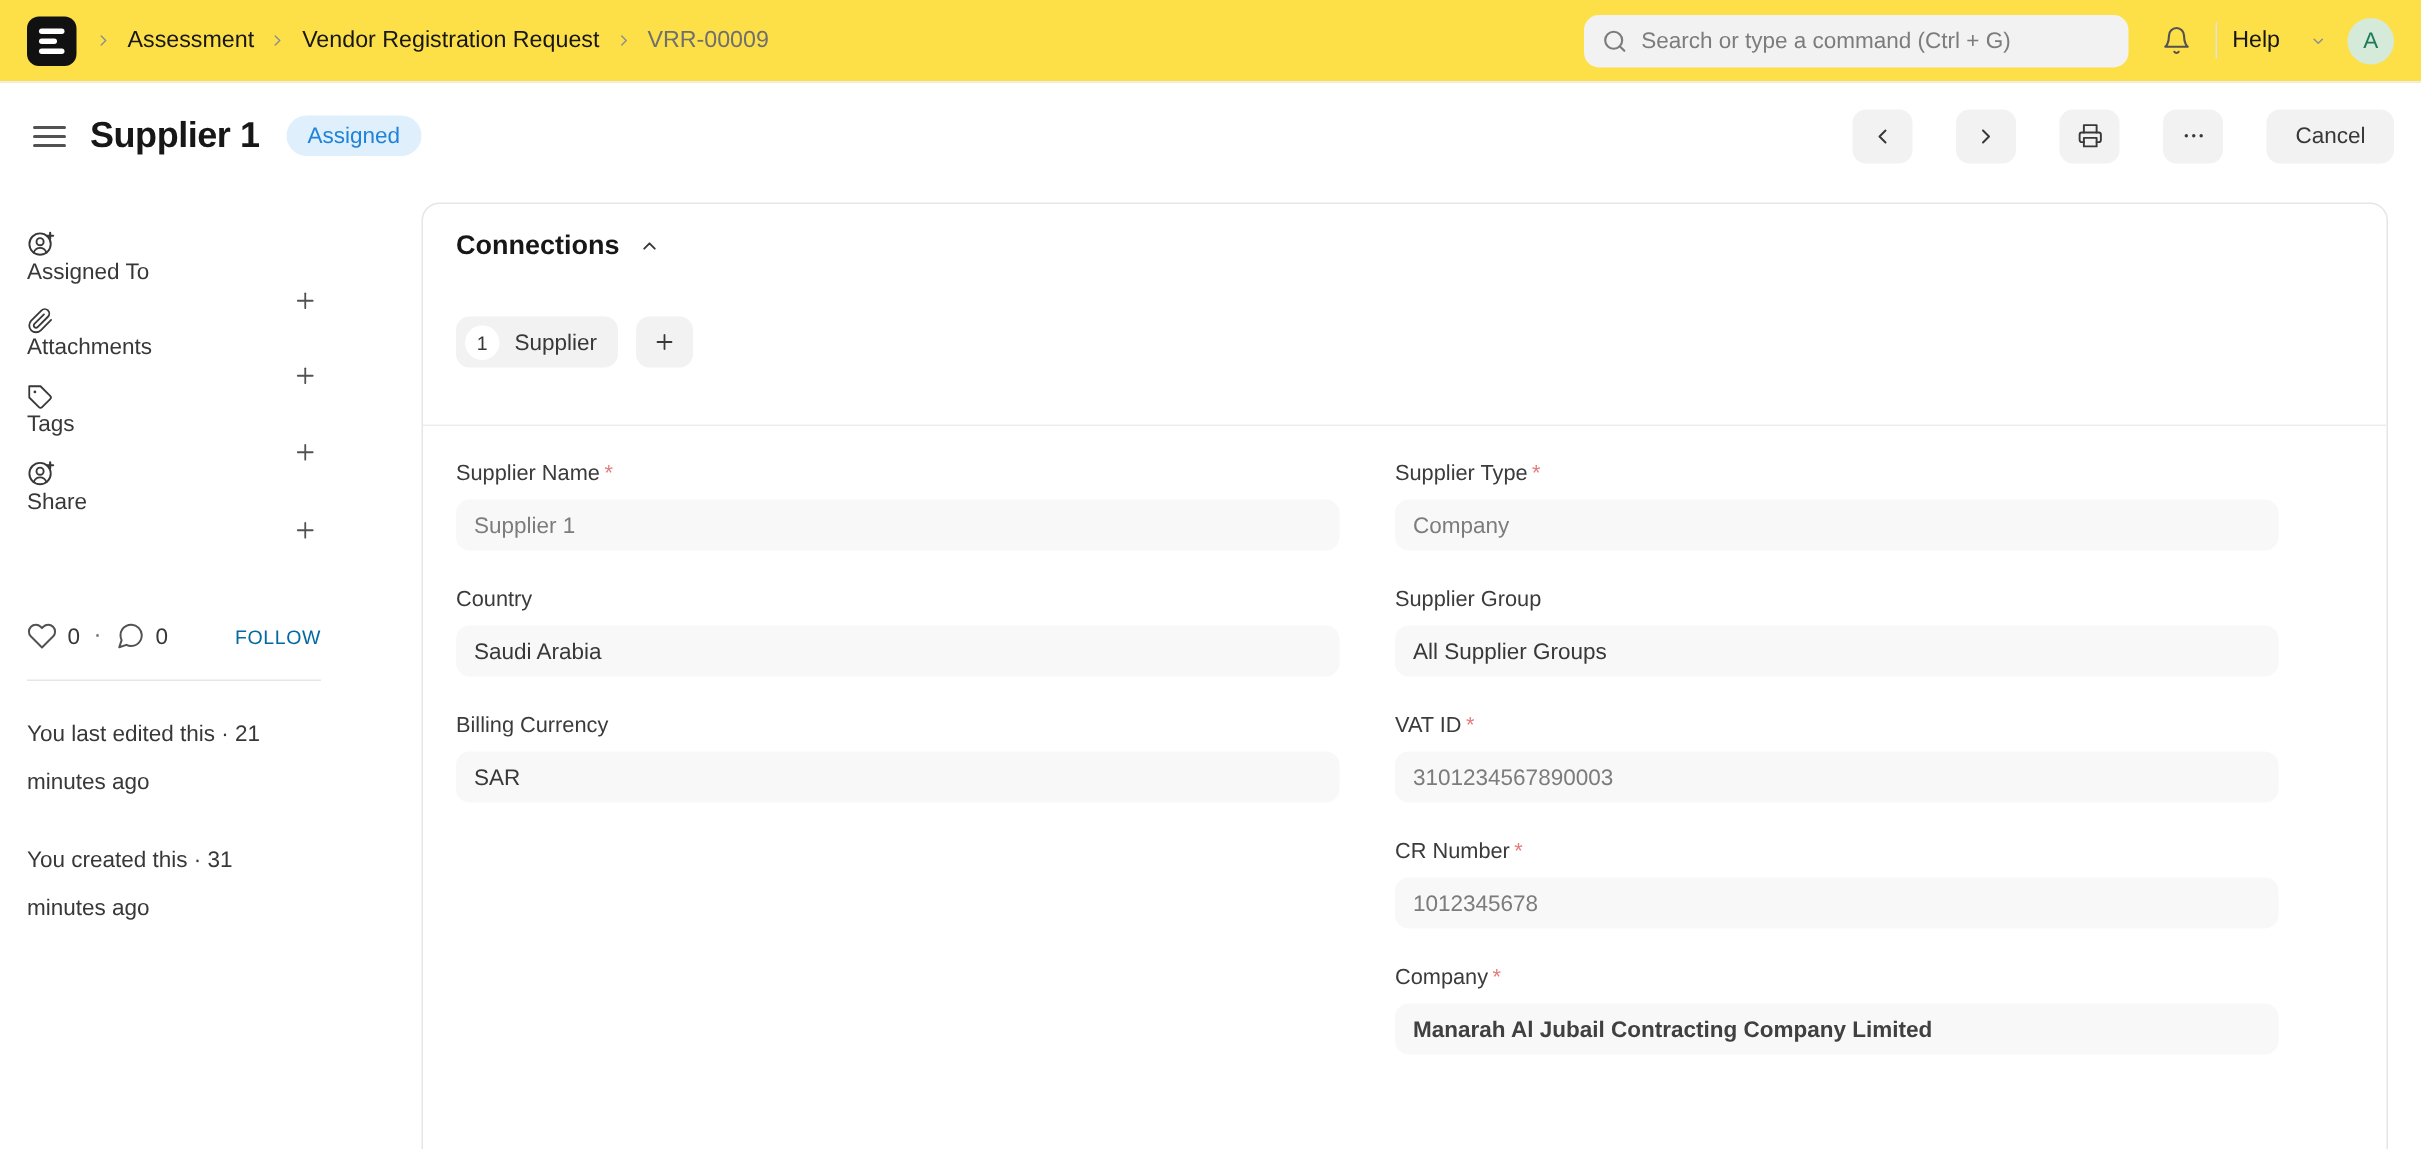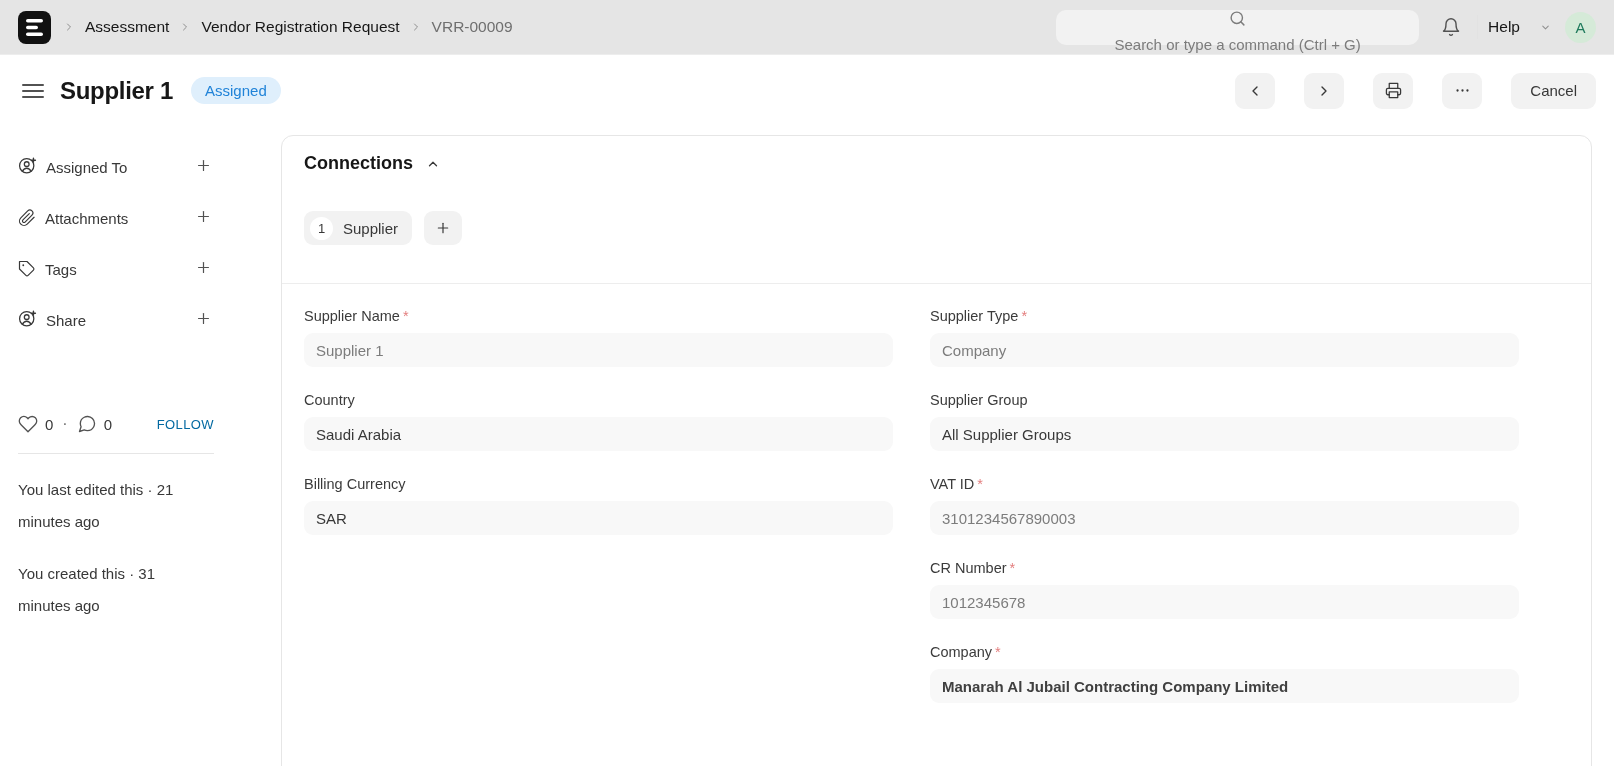--- a/index.html
+++ b/index.html
@@ -1,29 +1,29 @@
 <!DOCTYPE html>
 <html><head>
 <meta charset="utf-8">
 <style>
   * { margin:0; padding:0; box-sizing:border-box; }
   html,body { width:1614px; height:766px; overflow:hidden; background:#fff;
     font-family:"Liberation Sans","DejaVu Sans",sans-serif; color:#383838; }
 
   
   .navbar { height:55px; display:flex; align-items:center; padding:0 18px;
-    border-bottom:1px solid #ededed; background:#e5e5e5; }
+    border-bottom:1px solid #ededed; background:#fde047; }
   .logo { width:33px; height:33px; border-radius:8px; background:#111;
     display:flex; align-items:center; justify-content:center; flex:0 0 auto; }
   .breadcrumb { display:flex; align-items:center; margin-left:12px; gap:10px; }
   .crumb-sep { display:flex; align-items:center; color:#8f8f8f; }
   .crumb { font-size:15.5px; font-weight:500; color:#171717; text-decoration:none; cursor:pointer; }
   .crumb.muted { color:#6f6f6f; font-weight:400; }
   .search-box { margin-left:auto; width:363px; height:35px; background:#f2f2f2;
-    border-radius:10px; display:flex; align-items:center; padding:0 12px; gap:9px; cursor:text;flex-direction:column; }
+    border-radius:10px; display:flex; align-items:center; padding:0 12px; gap:9px; cursor:text; }
   .search-box .ph { font-size:15px; color:#7c7c7c; }
   .nav-icon-btn { background:none; border:none; cursor:pointer; color:#525252;
     display:flex; align-items:center; justify-content:center; padding:6px; }
   .nav-divider { width:1px; height:24px; background:#e2e2e2; margin:0 10px; }
   .help-btn { background:none; border:none; cursor:pointer; display:flex; align-items:center;
     gap:20px; font-size:15.5px; color:#171717; font-family:inherit; }
   .avatar { width:31px; height:31px; border-radius:50%; background:#d5ead8; color:#1f7a5c;
     display:flex; align-items:center; justify-content:center; font-size:15px; font-weight:500;
     margin-left:14px; cursor:pointer; }
 
@@ -36,21 +36,21 @@
     padding:5px 14px; border-radius:999px; }
   .head-actions { margin-left:auto; display:flex; align-items:center; gap:29px; }
   .icon-btn { width:40px; height:36px; border:none; border-radius:9px; background:#f2f2f2;
     color:#383838; display:flex; align-items:center; justify-content:center; cursor:pointer; }
   .text-btn { height:36px; border:none; border-radius:9px; background:#f2f2f2; color:#383838;
     font-size:15px; padding:0 19px; cursor:pointer; font-family:inherit; }
 
   
   .content { display:flex; margin-top:10px; align-items:flex-start; }
   .sidebar { width:240px; flex:0 0 auto; padding:35px 26px 0 18px; }
-  .side-row { display:flex; align-items:flex-end; height:22px; margin-bottom:29px; }
+  .side-row { display:flex; align-items:flex-start; height:22px; margin-bottom:29px;flex-direction:column; }
   .side-row .s-icon { display:flex; align-items:center; color:#383838; margin-right:9px; }
   .side-row .s-label { font-size:15px; color:#383838; }
   .side-row .s-plus { margin-left:auto; background:none; border:none; cursor:pointer;
     color:#525252; display:flex; align-items:center; padding:2px; }
   .likes-row { display:flex; align-items:center; margin-top:84px; height:22px; }
   .likes-row .cnt { font-size:15px; color:#383838; margin-left:7px; }
   .likes-row .dot { margin:0 9px; color:#6f6f6f; }
   .like-btn,.comment-btn { background:none; border:none; padding:0; cursor:pointer;
     color:#525252; display:flex; align-items:center; }
   .follow { margin-left:auto; background:none; border:none; cursor:pointer; font-size:13px;

